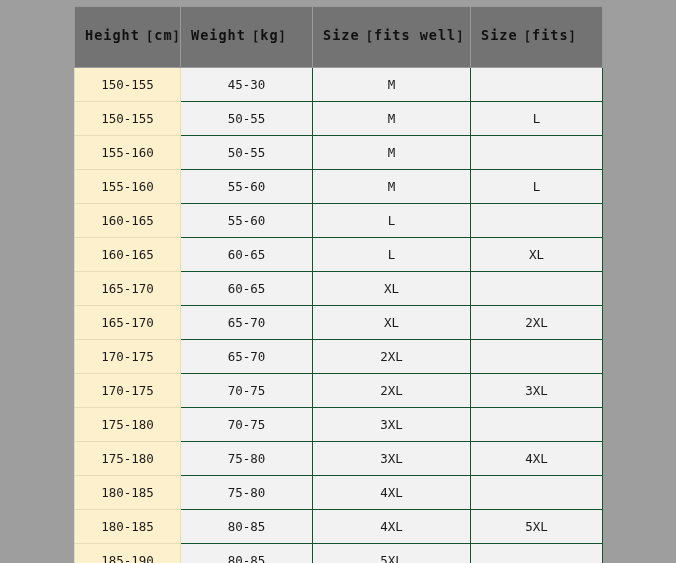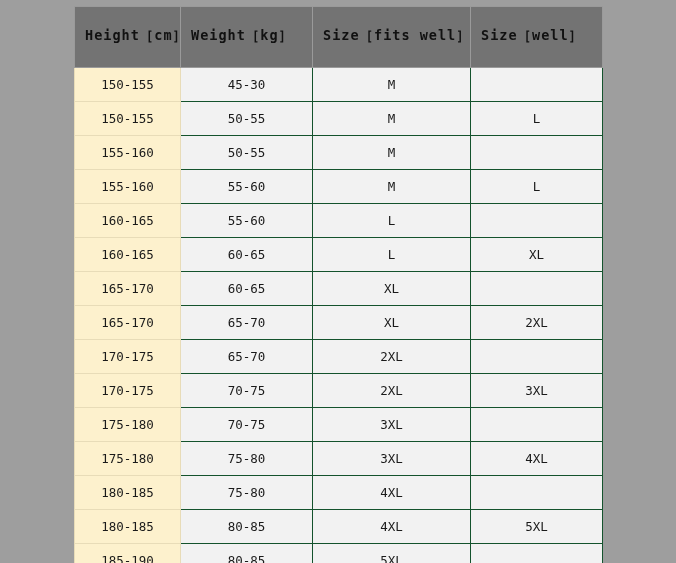--- a/index.html
+++ b/index.html
@@ -75,21 +75,21 @@
         <col class="c-height">
         <col class="c-weight">
         <col class="c-fit">
         <col class="c-loose">
       </colgroup>
       <thead>
         <tr>
           <th>Height［cm］</th>
           <th>Weight［kg］</th>
           <th>Size［fits well］</th>
-          <th>Size［well］</th>
+          <th>Size［fits］</th>
         </tr>
       </thead>
       <tbody>
         <tr>
           <td class="col-height">150-155</td>
           <td class="col-weight">45-30</td>
           <td class="col-fit">M</td>
           <td class="col-loose"></td>
         </tr>
         <tr>

